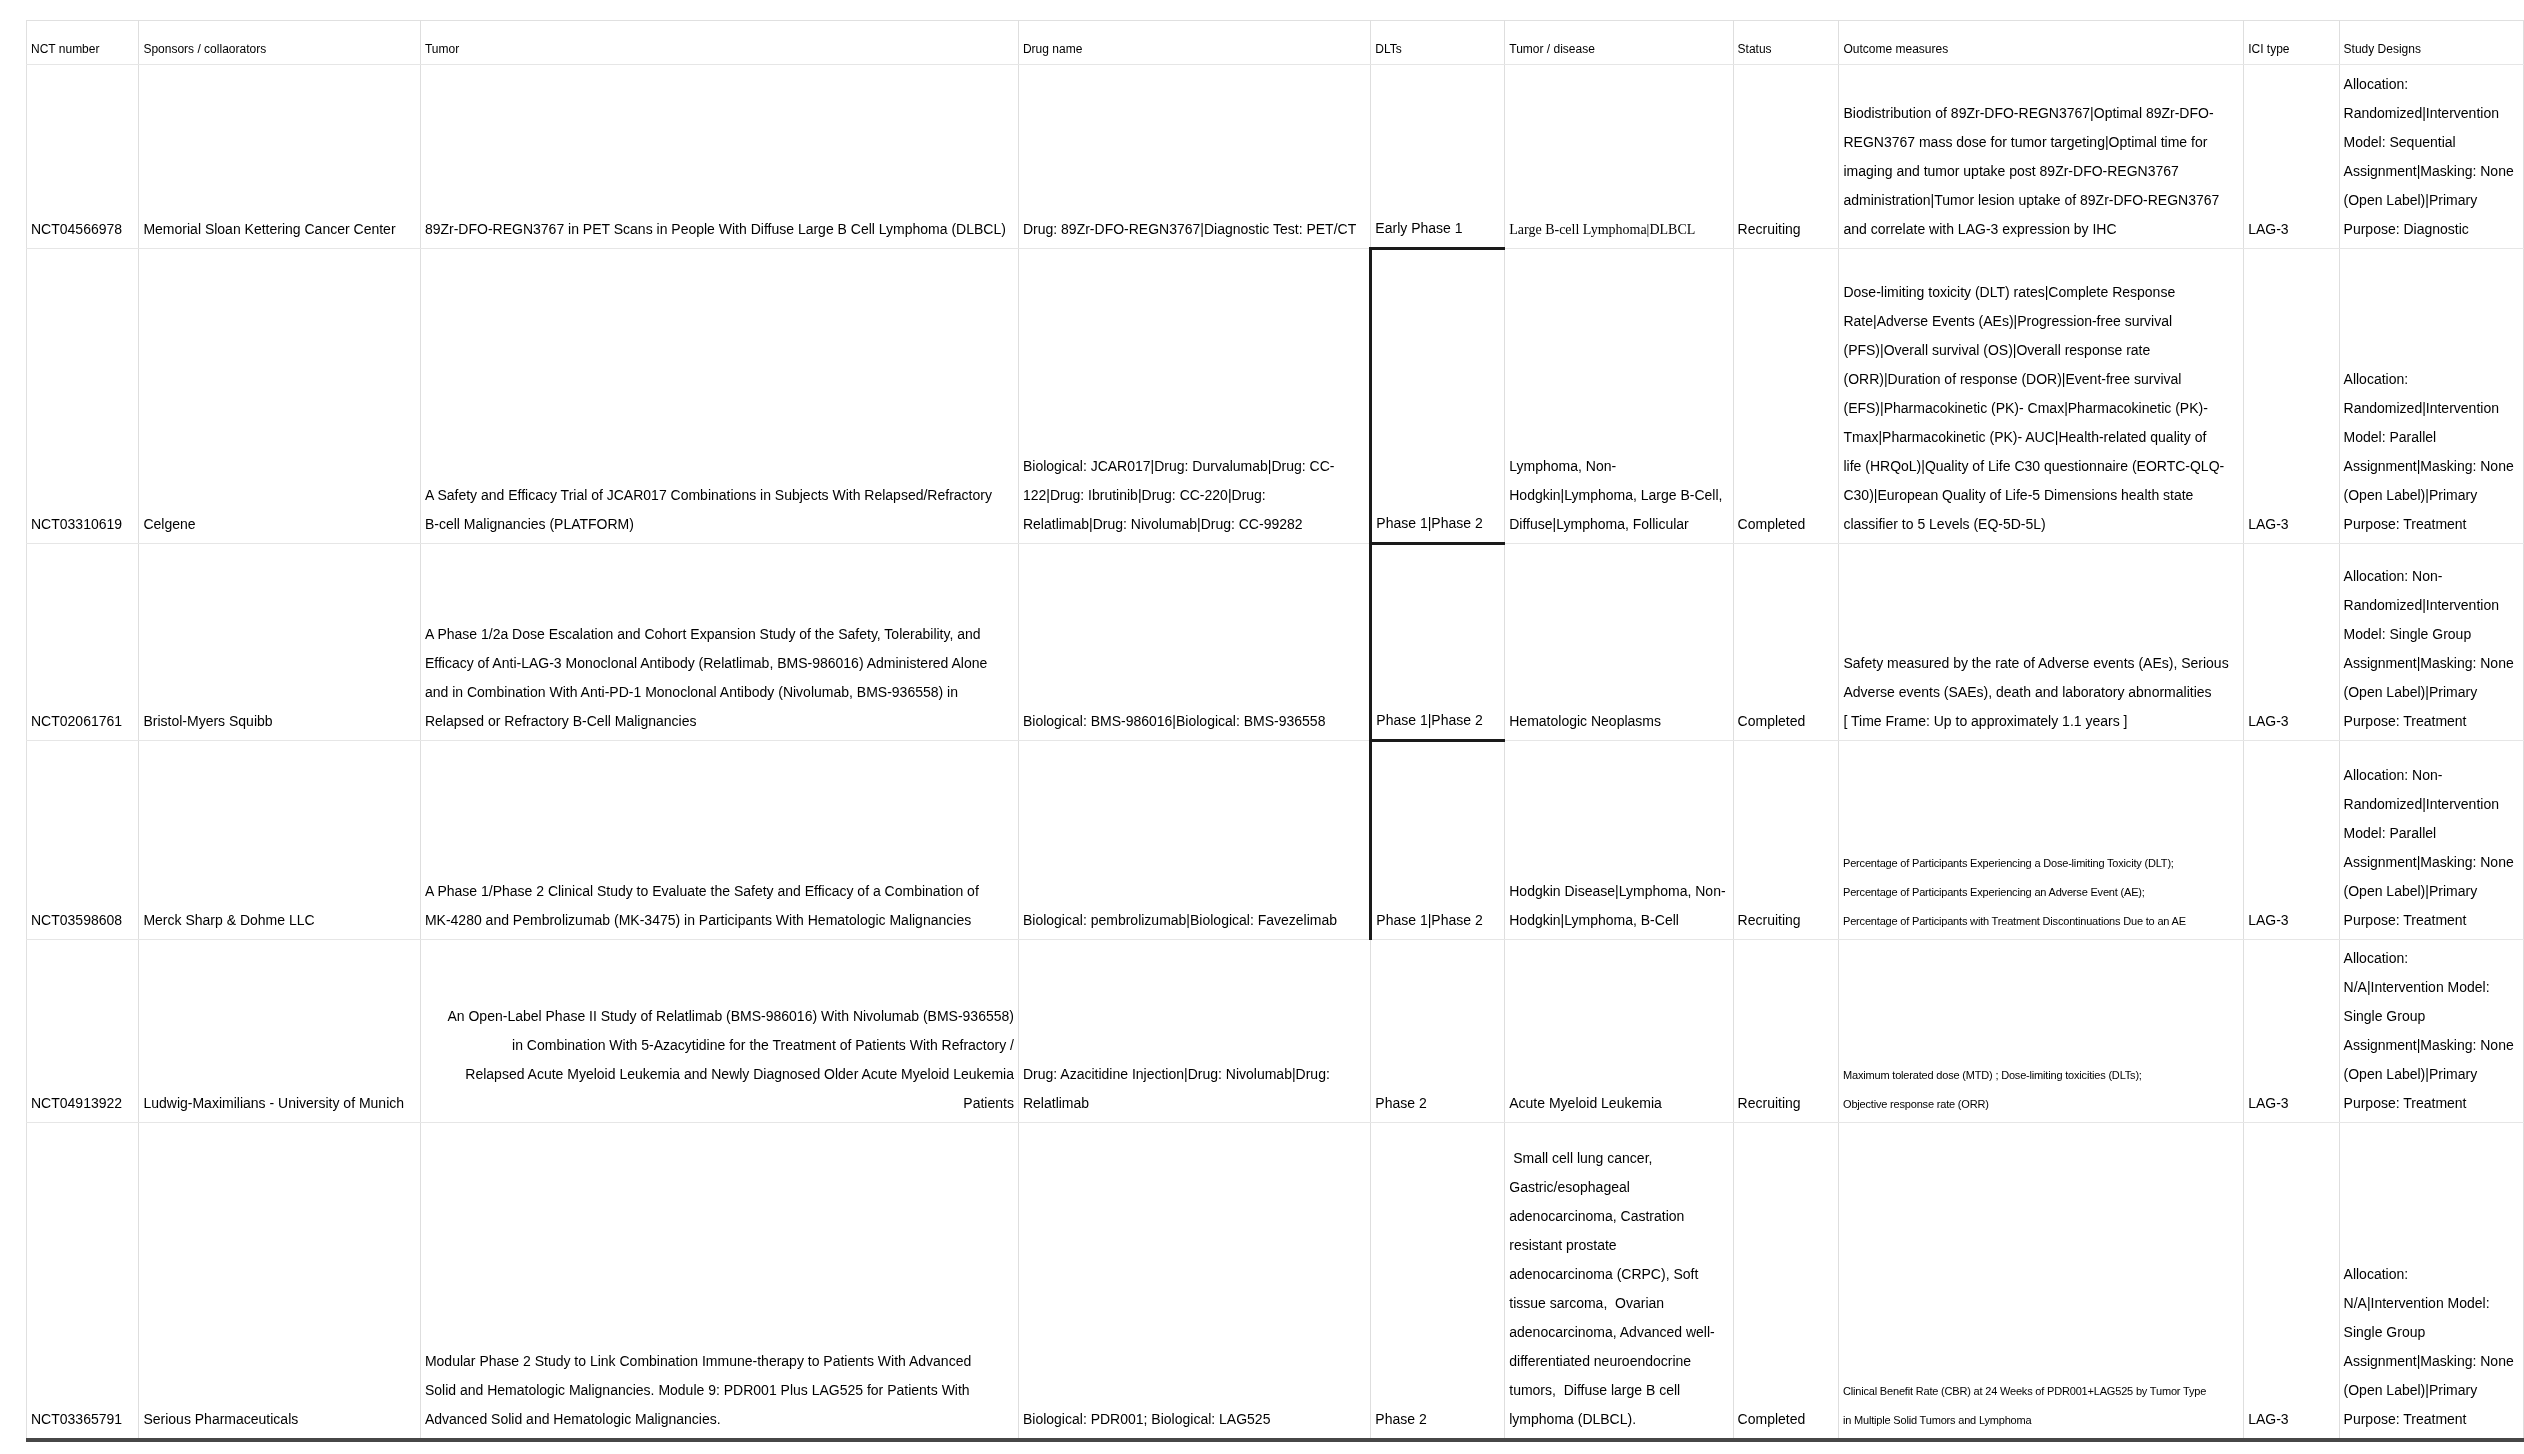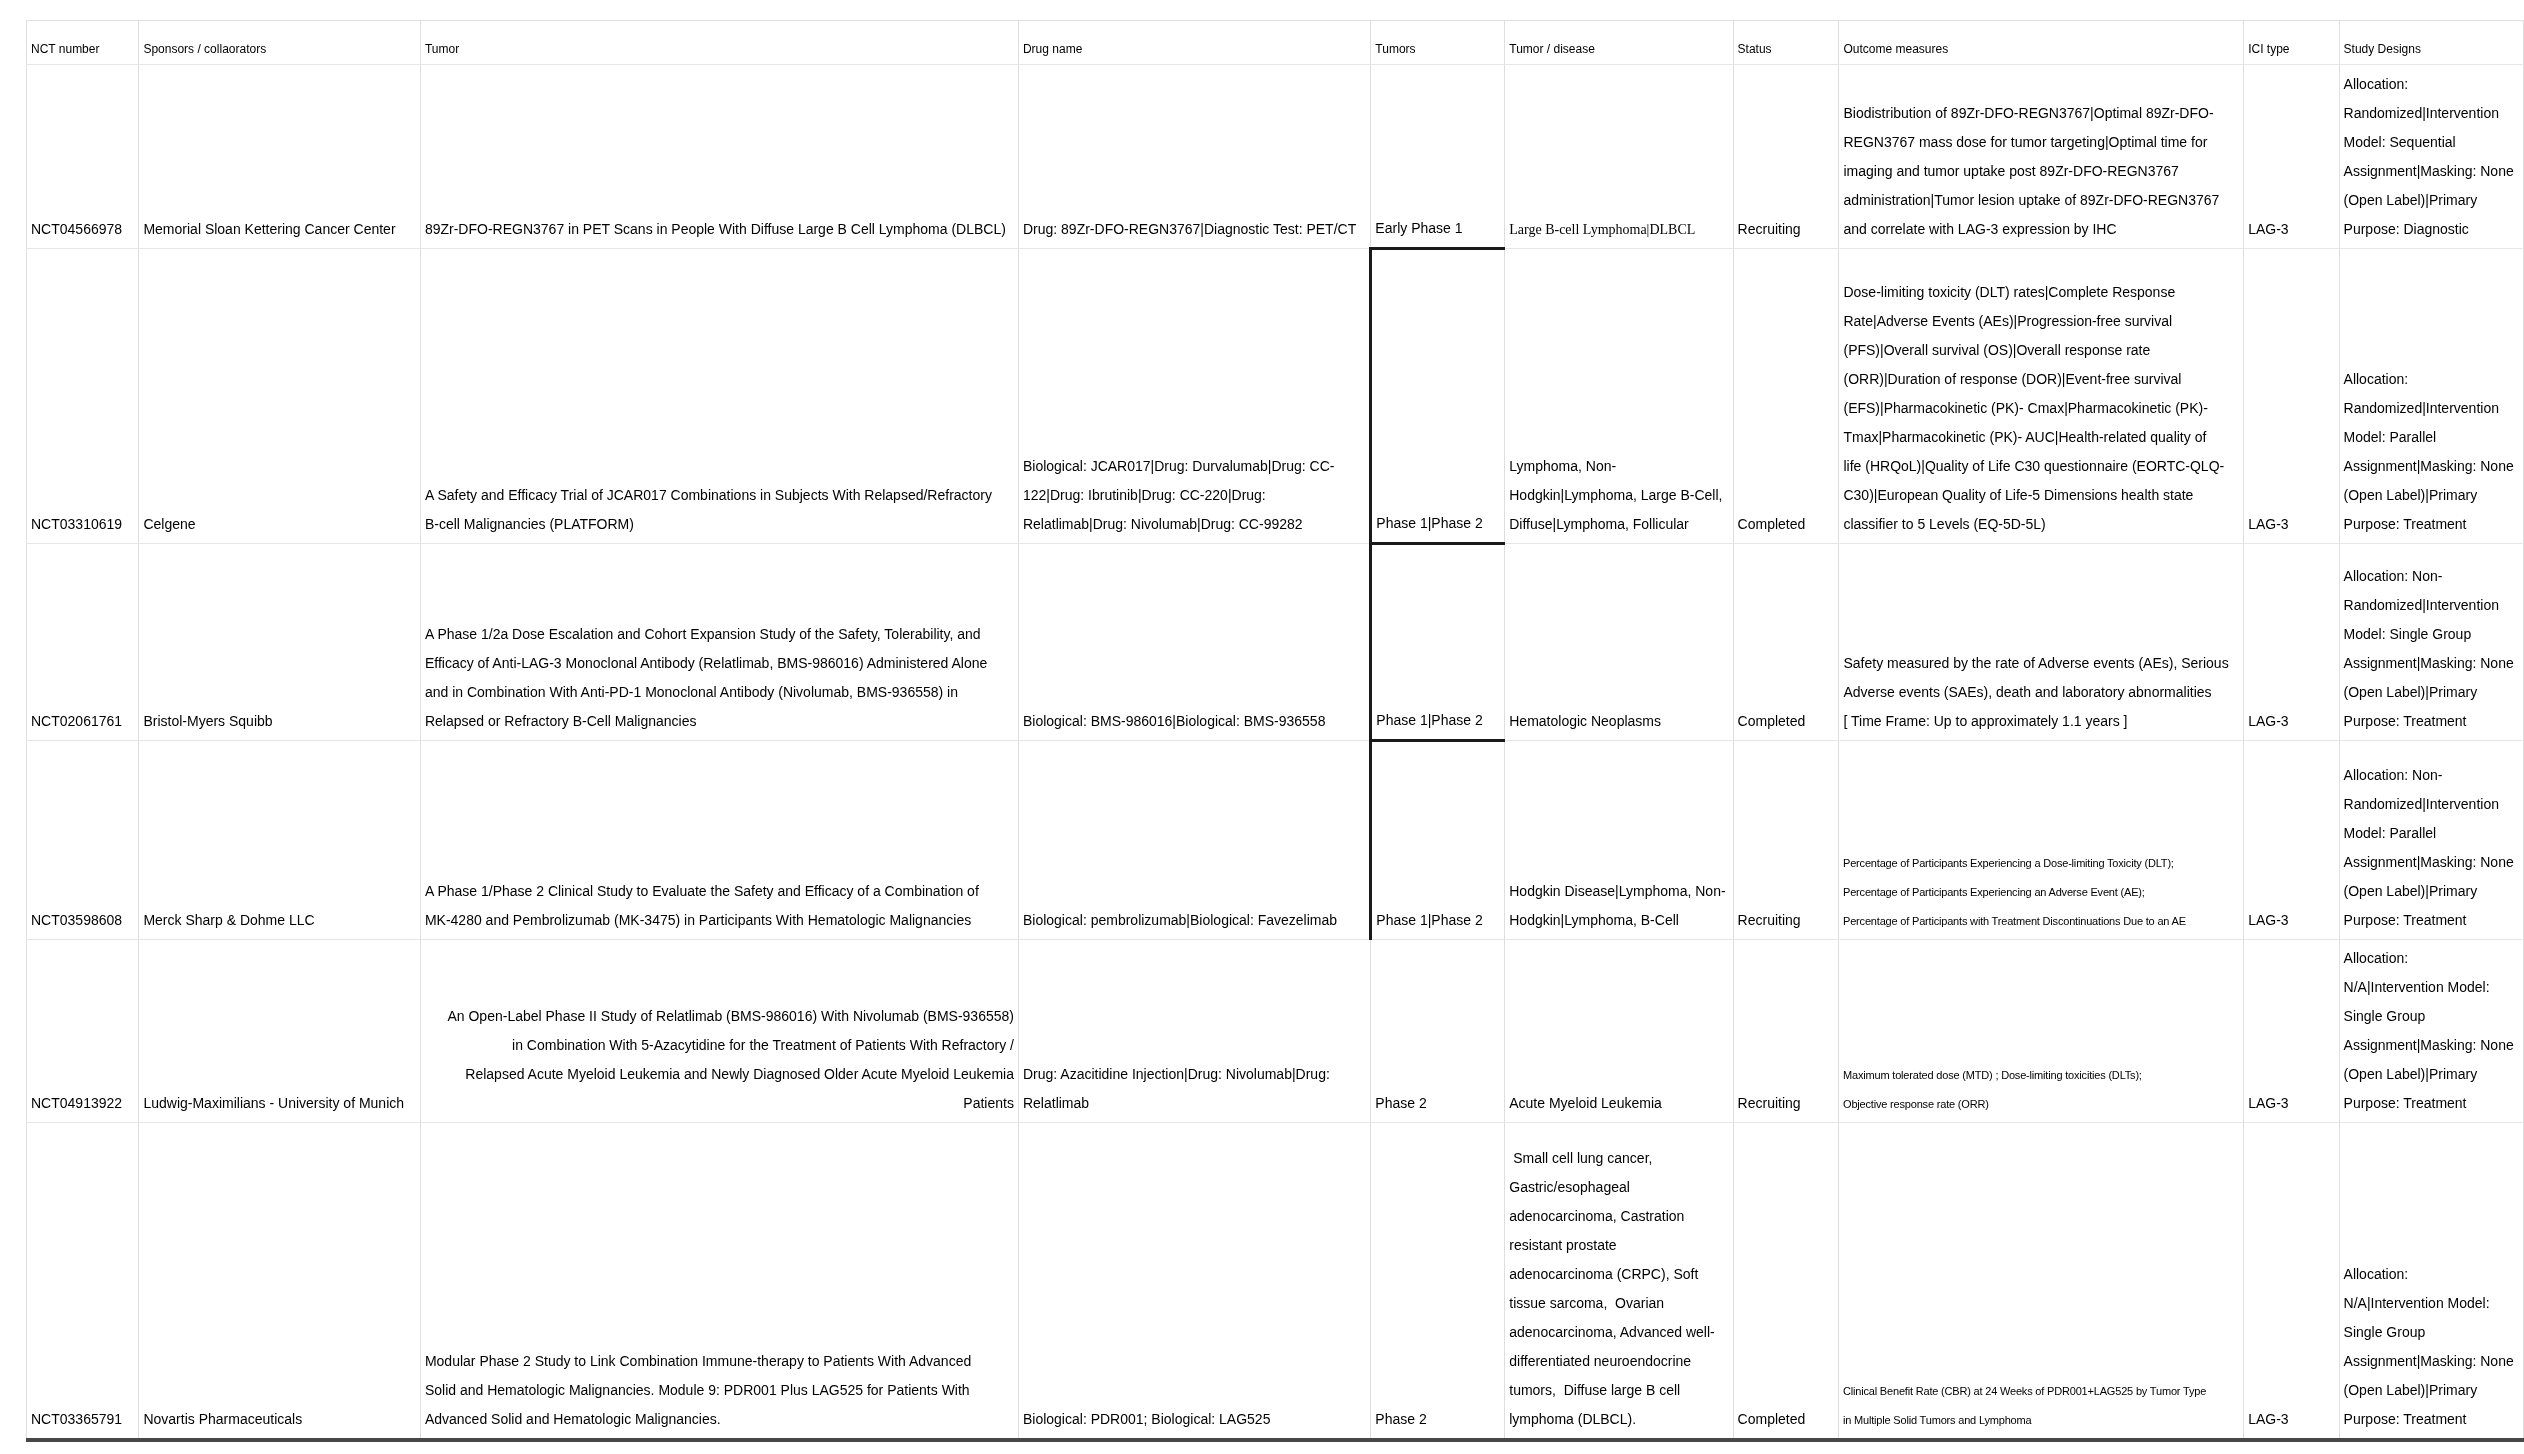--- a/index.html
+++ b/index.html
@@ -67,21 +67,21 @@
         <col style="width: 428px;">
         <col style="width: 196px;">
         <col style="width: 196px;">
       </colgroup>
     <thead>
       <tr>
           <th style="height: 44px;">NCT number</th>
           <th style="height: 44px;">Sponsors / collaorators</th>
           <th style="height: 44px;">Tumor</th>
           <th style="height: 44px;">Drug name</th>
-          <th style="height: 44px;">Tumors</th>
+          <th style="height: 44px;">DLTs</th>
           <th style="height: 44px;">Tumor / disease</th>
           <th style="height: 44px;">Status</th>
           <th style="height: 44px;">Outcome measures</th>
           <th style="height: 44px;">ICI type</th>
           <th style="height: 44px;">Study Designs</th>
         </tr>
     </thead>
     <tbody>
         <tr>
           <td style="height: 184px;">
@@ -297,21 +297,21 @@
 Assignment|Masking: None
 (Open Label)|Primary
 Purpose: Treatment</div>
           </td>
         </tr>
         <tr class="last-row">
           <td style="height: 317px;">
             <div class="cellpre">NCT03365791</div>
           </td>
           <td style="height: 317px;">
-            <div class="cellpre">Novartis Pharmaceuticals</div>
+            <div class="cellpre">Serious Pharmaceuticals</div>
           </td>
           <td style="height: 317px;">
             <div class="cellpre">Modular Phase 2 Study to Link Combination Immune-therapy to Patients With Advanced
 Solid and Hematologic Malignancies. Module 9: PDR001 Plus LAG525 for Patients With
 Advanced Solid and Hematologic Malignancies.</div>
           </td>
           <td style="height: 317px;">
             <div class="cellpre">Biological: PDR001; Biological: LAG525</div>
           </td>
           <td style="height: 317px;">

